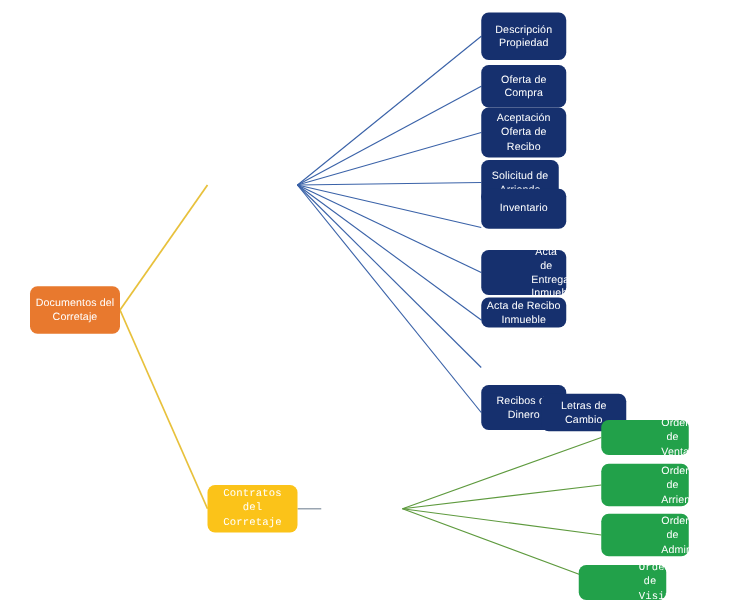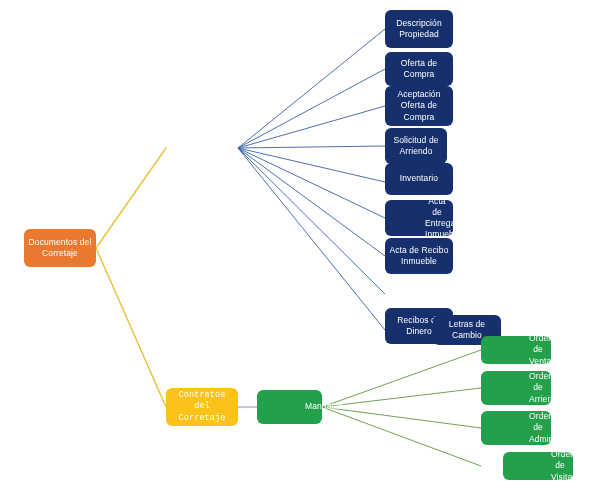--- a/index.html
+++ b/index.html
@@ -88,50 +88,47 @@
     <span class="node-label">Documentos del
 Corretaje</span>
   </div>
 
 
   <div class="node node-yellow" style="left: 166px; top: 388px; width: 72px; height: 38px; font-family: Liberation Mono, monospace;">
     <span class="node-label">Contratos del
 Corretaje</span>
   </div>
 
-  <div class="node node-green" style="left: 257px; top: 390px; width: 65px; height: 34px;">
-    <span class="node-label">Mandatos</span>
-  </div>
 
   <div id="formularios-children">
       <div class="node node-blue" style="left: 385px; top: 10px; width: 68px; height: 38px;">
         <span class="node-label">Descripción
 Propiedad</span>
       </div>
       <div class="node node-blue" style="left: 385px; top: 52px; width: 68px; height: 34px;">
         <span class="node-label">Oferta de
 Compra</span>
       </div>
       <div class="node node-blue" style="left: 385px; top: 86px; width: 68px; height: 40px;">
         <span class="node-label">Aceptación
 Oferta de
-Compra</span>
+Recibo</span>
       </div>
       <div class="node node-blue" style="left: 385px; top: 128px; width: 62px; height: 36px;">
         <span class="node-label">Solicitud de
 Arriendo</span>
       </div>
-      <div class="node node-blue" style="left: 385px; top: 163px; width: 68px; height: 32px;">
+      <div class="node node-blue" style="left: 385px; top: 151px; width: 68px; height: 32px;">
         <span class="node-label">Inventario</span>
       </div>
       <div class="node node-blue" style="left: 385px; top: 200px; width: 68px; height: 36px; padding-left: 40px;">
         <span class="node-label">Acta de Entrega
 Inmueble</span>
       </div>
-      <div class="node node-blue" style="left: 385px; top: 238px; width: 68px; height: 36px;">
+      <div class="node node-blue" style="left: 385px; top: 238px; width: 68px; height: 24px;">
         <span class="node-label">Acta de Recibo
 Inmueble</span>
       </div>
       <div class="node node-blue" style="left: 385px; top: 276px; width: 68px; height: 36px; margin-top: 32px;">
         <span class="node-label">Recibos de
 Dinero</span>
       </div>
       <div class="node node-blue" style="left: 385px; top: 315px; width: 68px; height: 30px; margin-left: 48px;">
         <span class="node-label">Letras de Cambio</span>
       </div>
@@ -141,18 +138,18 @@
         <span class="node-label">Orden de Venta</span>
       </div>
       <div class="node node-green" style="left: 481px; top: 371px; width: 70px; height: 34px;">
         <span class="node-label">Orden de
 Arriendo</span>
       </div>
       <div class="node node-green" style="left: 481px; top: 411px; width: 70px; height: 34px;">
         <span class="node-label">Orden de
 Administración</span>
       </div>
-      <div class="node node-green" style="left: 503px; top: 452px; width: 70px; height: 28px;">
+      <div class="node node-green" style="left: 463px; top: 452px; width: 70px; height: 28px; font-family: Liberation Mono, monospace;">
         <span class="node-label">Orden de Visita</span>
       </div>
     </div>
 
 </div>
 
 </body></html>

